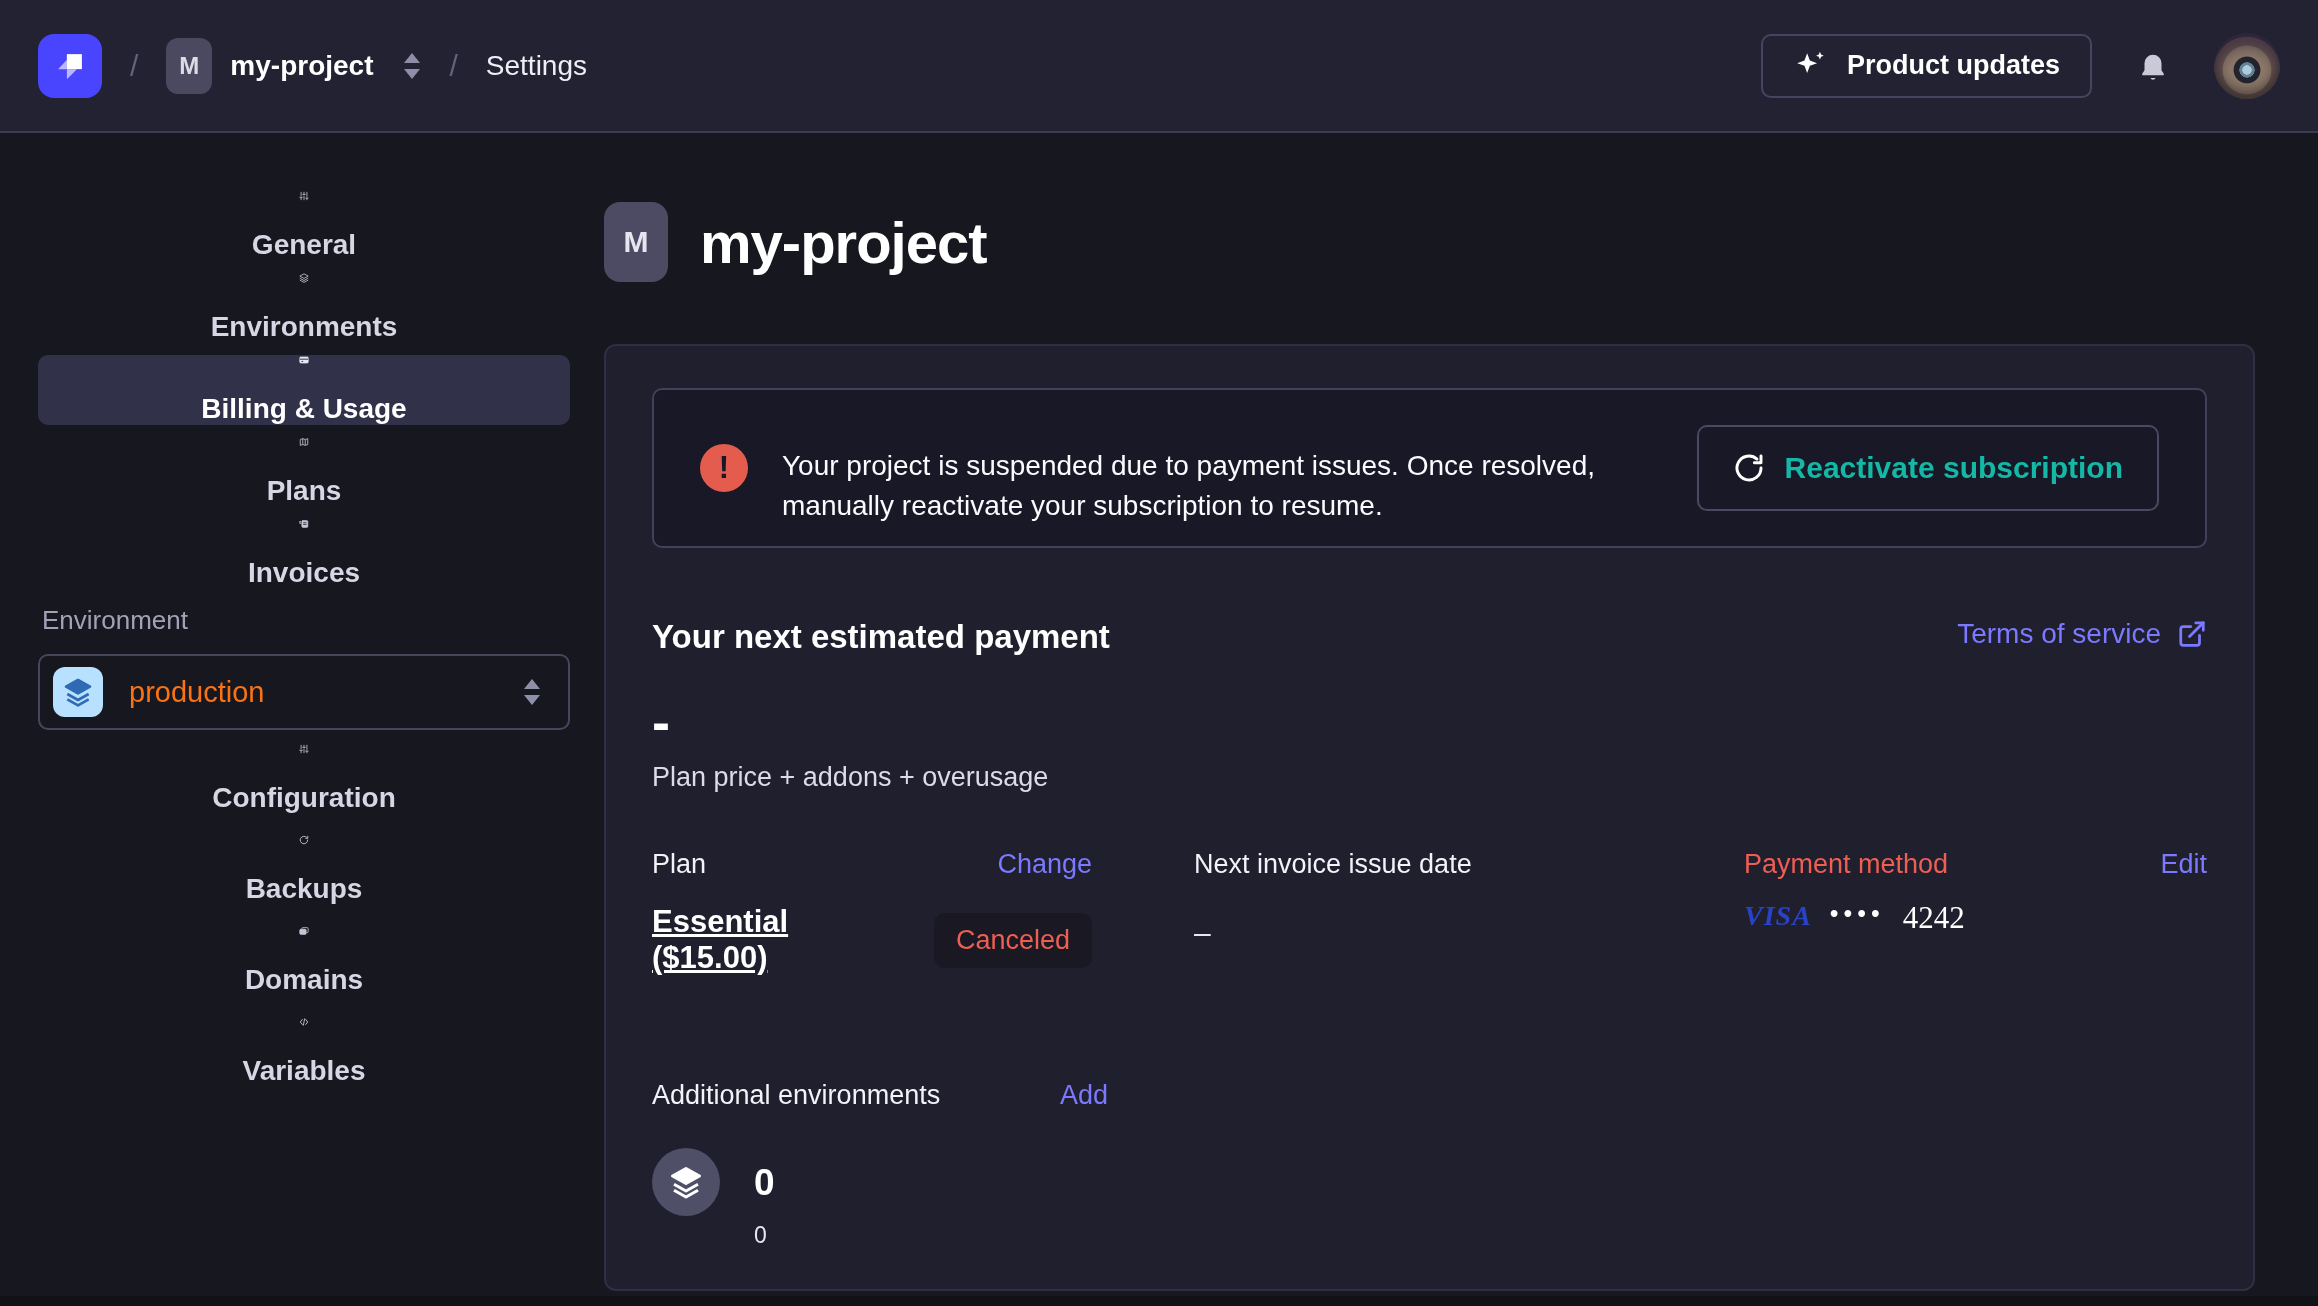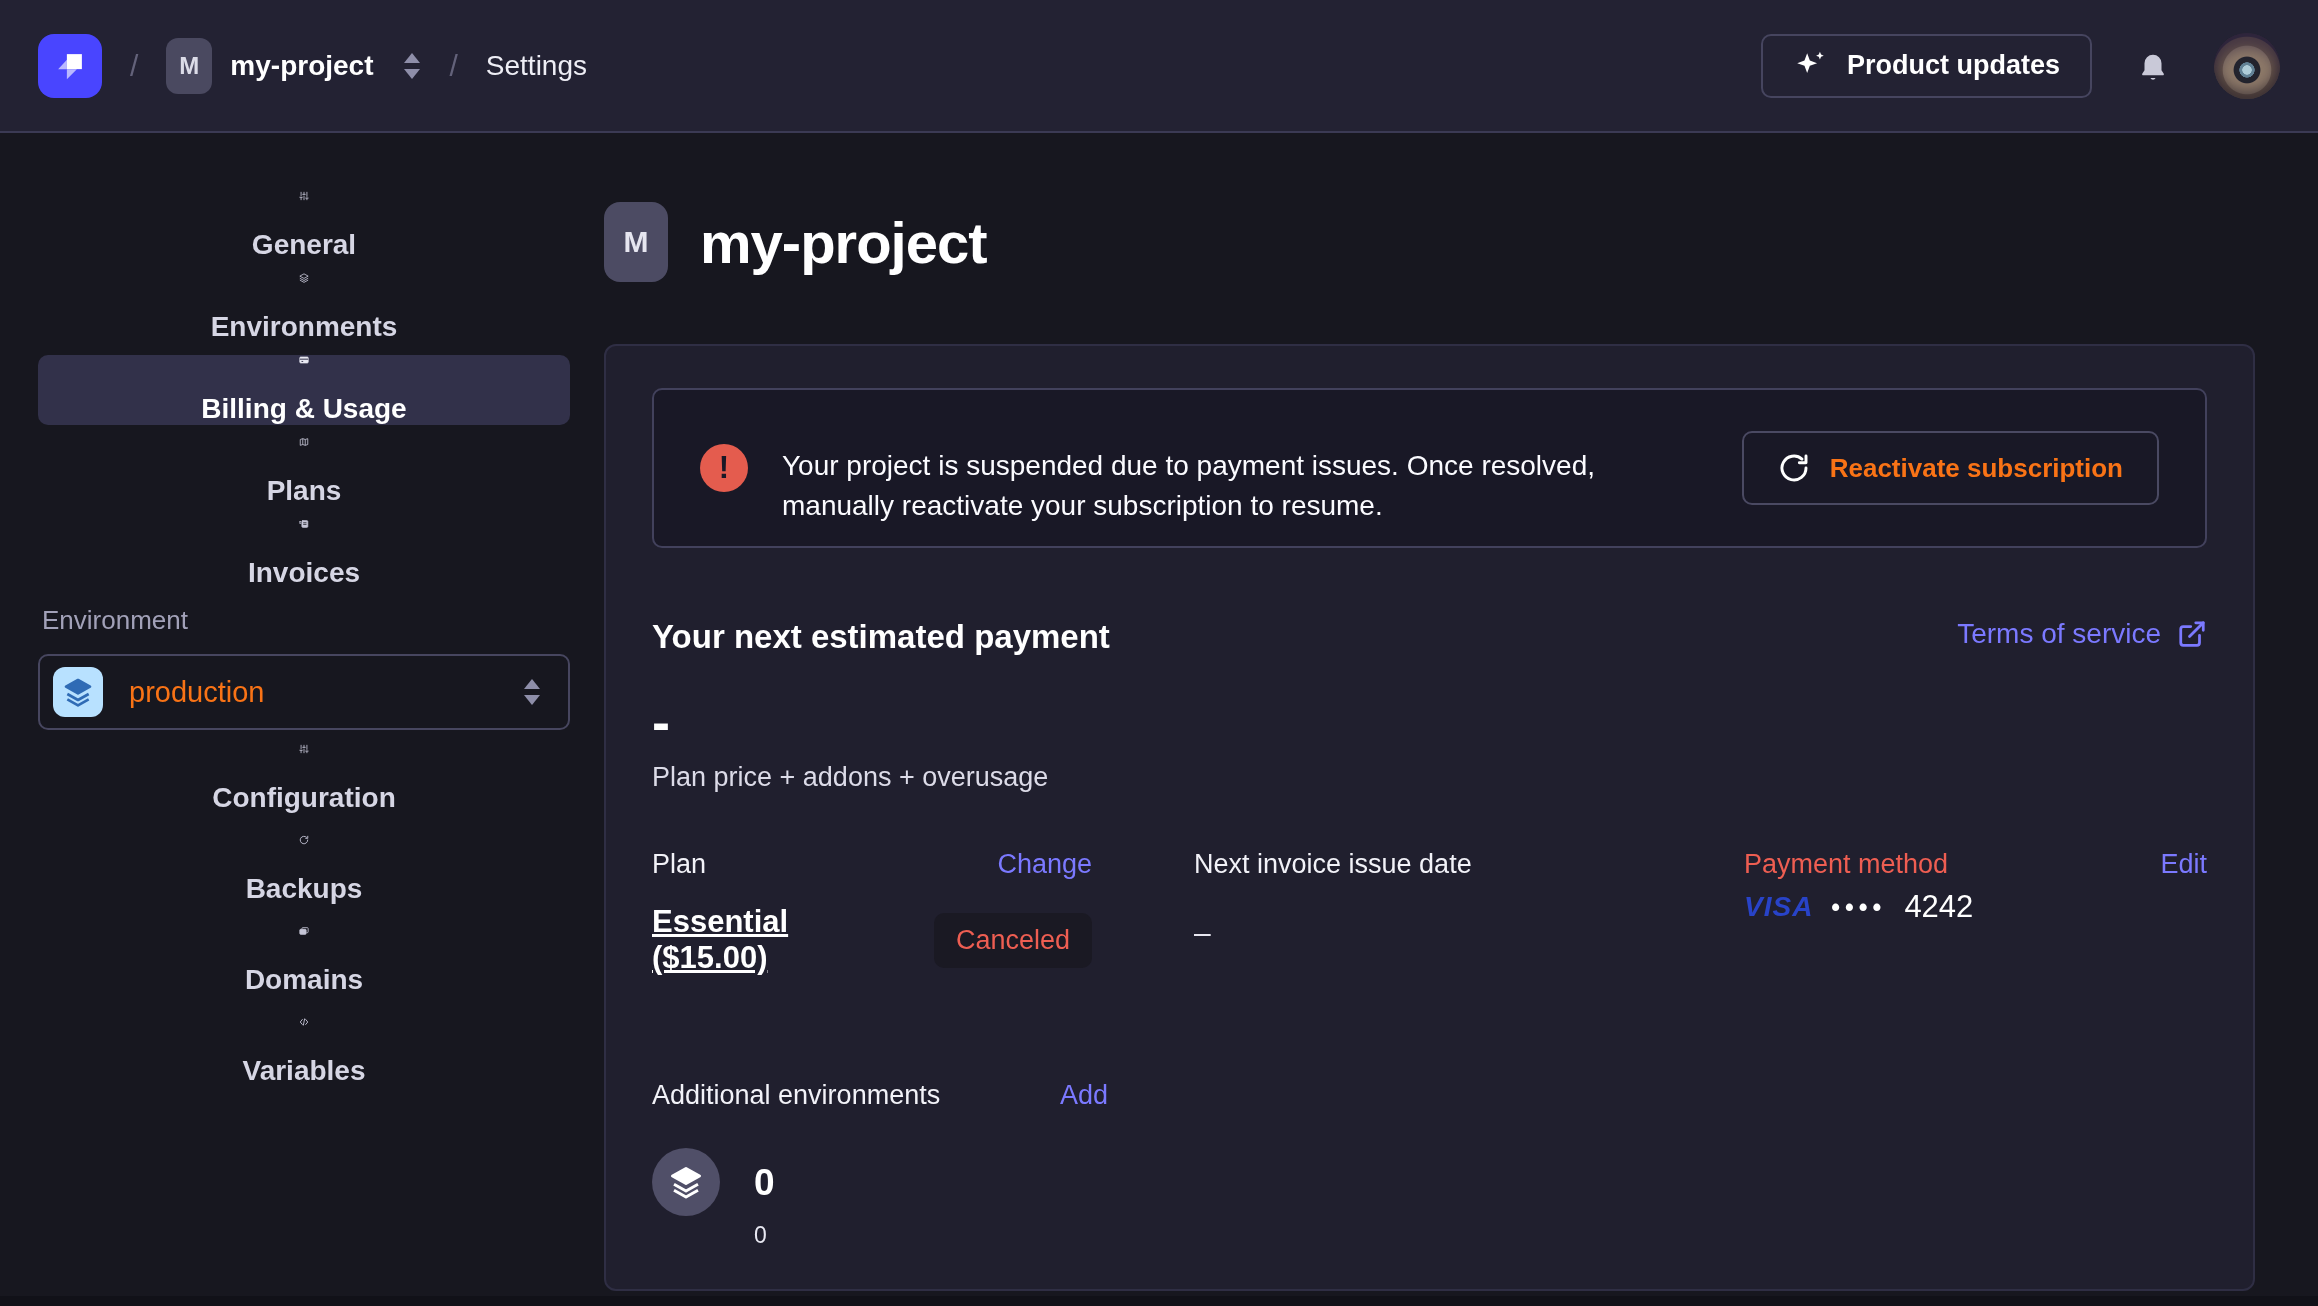--- a/index.html
+++ b/index.html
@@ -91,24 +91,24 @@
   .alert {
     height:160px; border:2px solid #42415c; border-radius:10px; background:#191826;
     display:flex; align-items:center; padding:0 46px; gap:34px;
   }
   .alert-icon {
     width:48px; height:48px; border-radius:50%; background:#e45c4e; flex:0 0 auto;
     display:grid; place-items:center; color:#191826; font-size:31px; font-weight:800;
   }
   .alert-text { font-size:28px; line-height:40px; color:#fbfbff; width:880px;margin-top:35px; }
   .btn-reactivate {
-    margin-left:auto; height:74px; padding:0 34px;
+    margin-left:auto; height:86px; padding:0 34px;
     display:flex; align-items:center; gap:20px;
     border:2px solid #4a4962; border-radius:10px; background:transparent;
-    color:#f97316; font-size:26px; font-weight:700; cursor:pointer;
+    color:#14b8a6; font-size:30px; font-weight:700; cursor:pointer;
     font-family:"Liberation Sans", sans-serif;
   }
 
   .section-head { margin-top:70px; display:flex; justify-content:space-between; align-items:flex-start; }
   .section-title { font-size:33px; font-weight:800; color:#fff; }
   .terms-link { display:flex; align-items:center; gap:16px; color:#7b79ff; font-size:28px; cursor:pointer; }
 
   .payment-value { margin-top:36px; font-size:54px; font-weight:800; color:#fff; line-height:60px; }
   .payment-sub { margin-top:10px; font-size:27px; color:#dcdbe8; }
 
@@ -122,21 +122,21 @@
   .row-label { color:#f2f2f8; }
   .row-label.danger { color:#ee5e52; }
   .link { color:#7b79ff; cursor:pointer;text-align:right; }
   .plan-line { margin-top:24px; display:flex; align-items:center; gap:26px; }
   .plan-value { font-size:31px; font-weight:700; color:#fff;text-decoration:underline; }
   .badge-canceled {
     background:#1a1923; border-radius:10px; padding:12px 22px;
     color:#ee5e52; font-size:27px;
   }
   .dash-value { margin-top:36px; font-size:30px; color:#e7e6f0; }
-  .visa-line { margin-top:9px; display:flex; align-items:center; gap:18px; }
+  .visa-line { margin-top:20px; display:flex; gap:18px;font-family:Liberation Serif, serif; }
   .visa-logo { font-size:28px; font-weight:800; font-style:italic; color:#2843c8; letter-spacing:1px; }
   .card-dots { color:#fff; font-size:25px; letter-spacing:5px; font-weight:700; }
   .card-last4 { color:#fff; font-size:31px; }
 
   .additional { margin-top:104px; }
   .additional .row-head { width:456px; }
   .env-count { margin-top:37px; display:flex; gap:34px; align-items:flex-start; }
   .count-circle {
     width:68px; height:68px; border-radius:50%; background:#504f68;
     display:grid; place-items:center; color:#fff;

